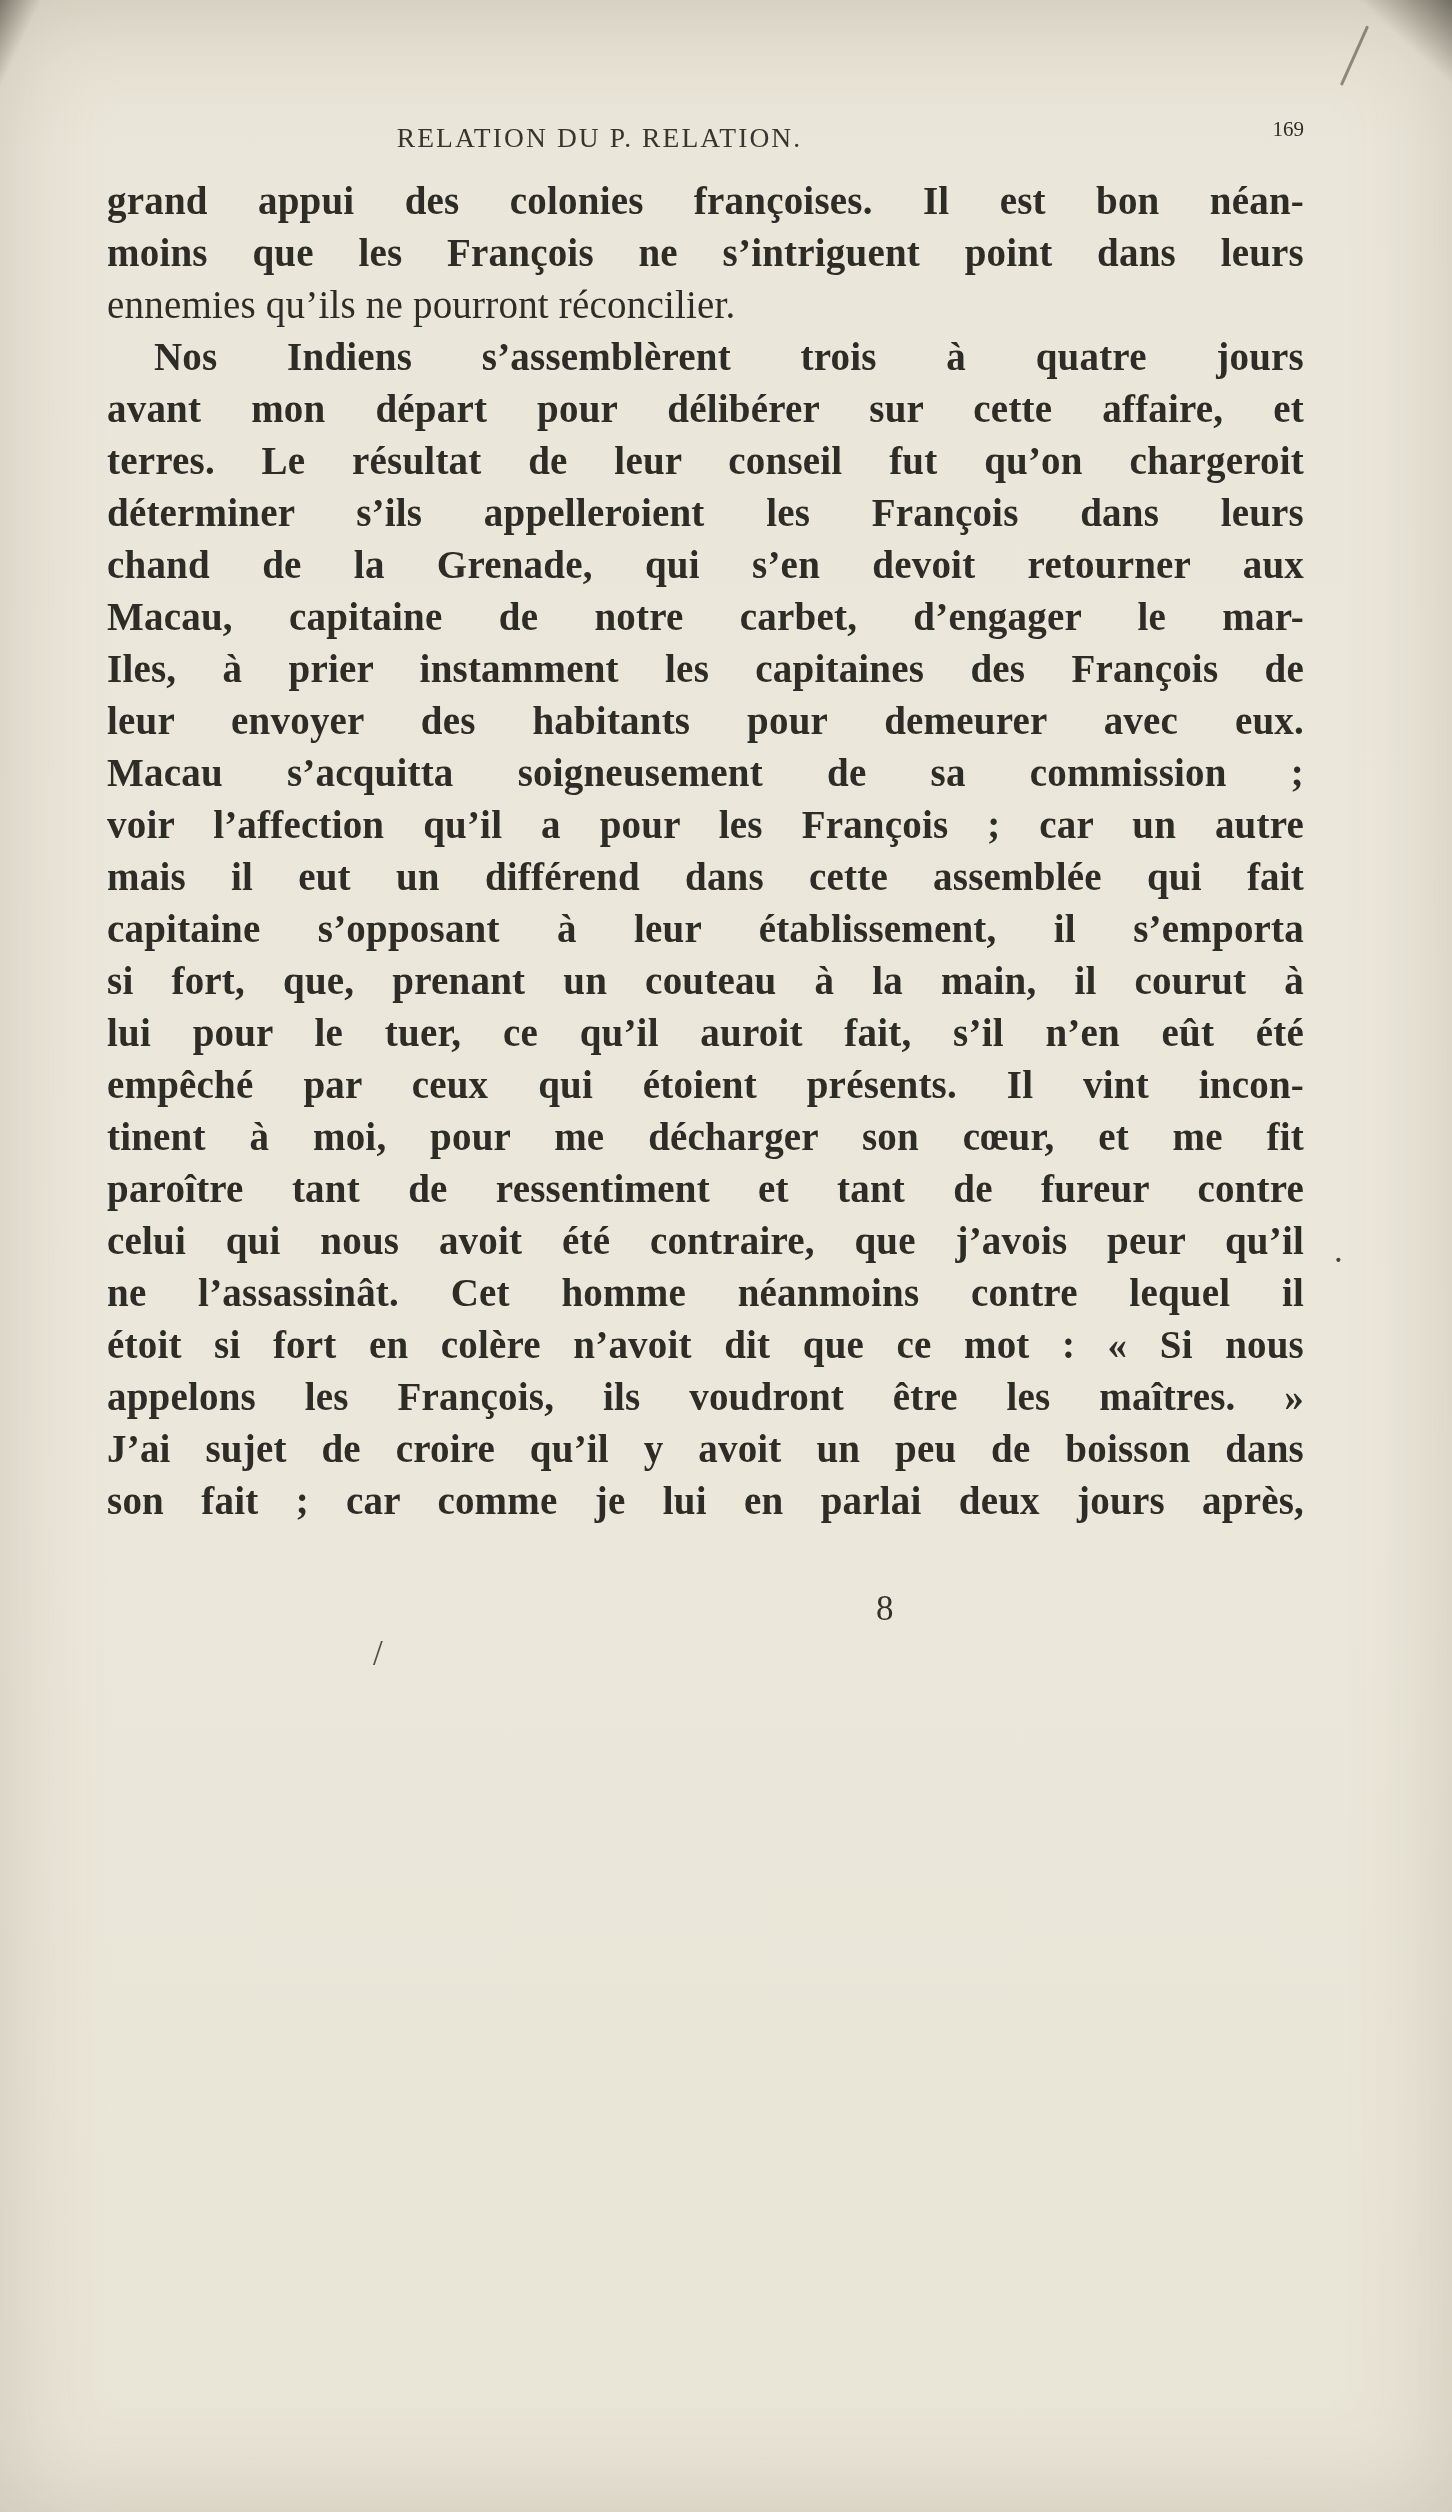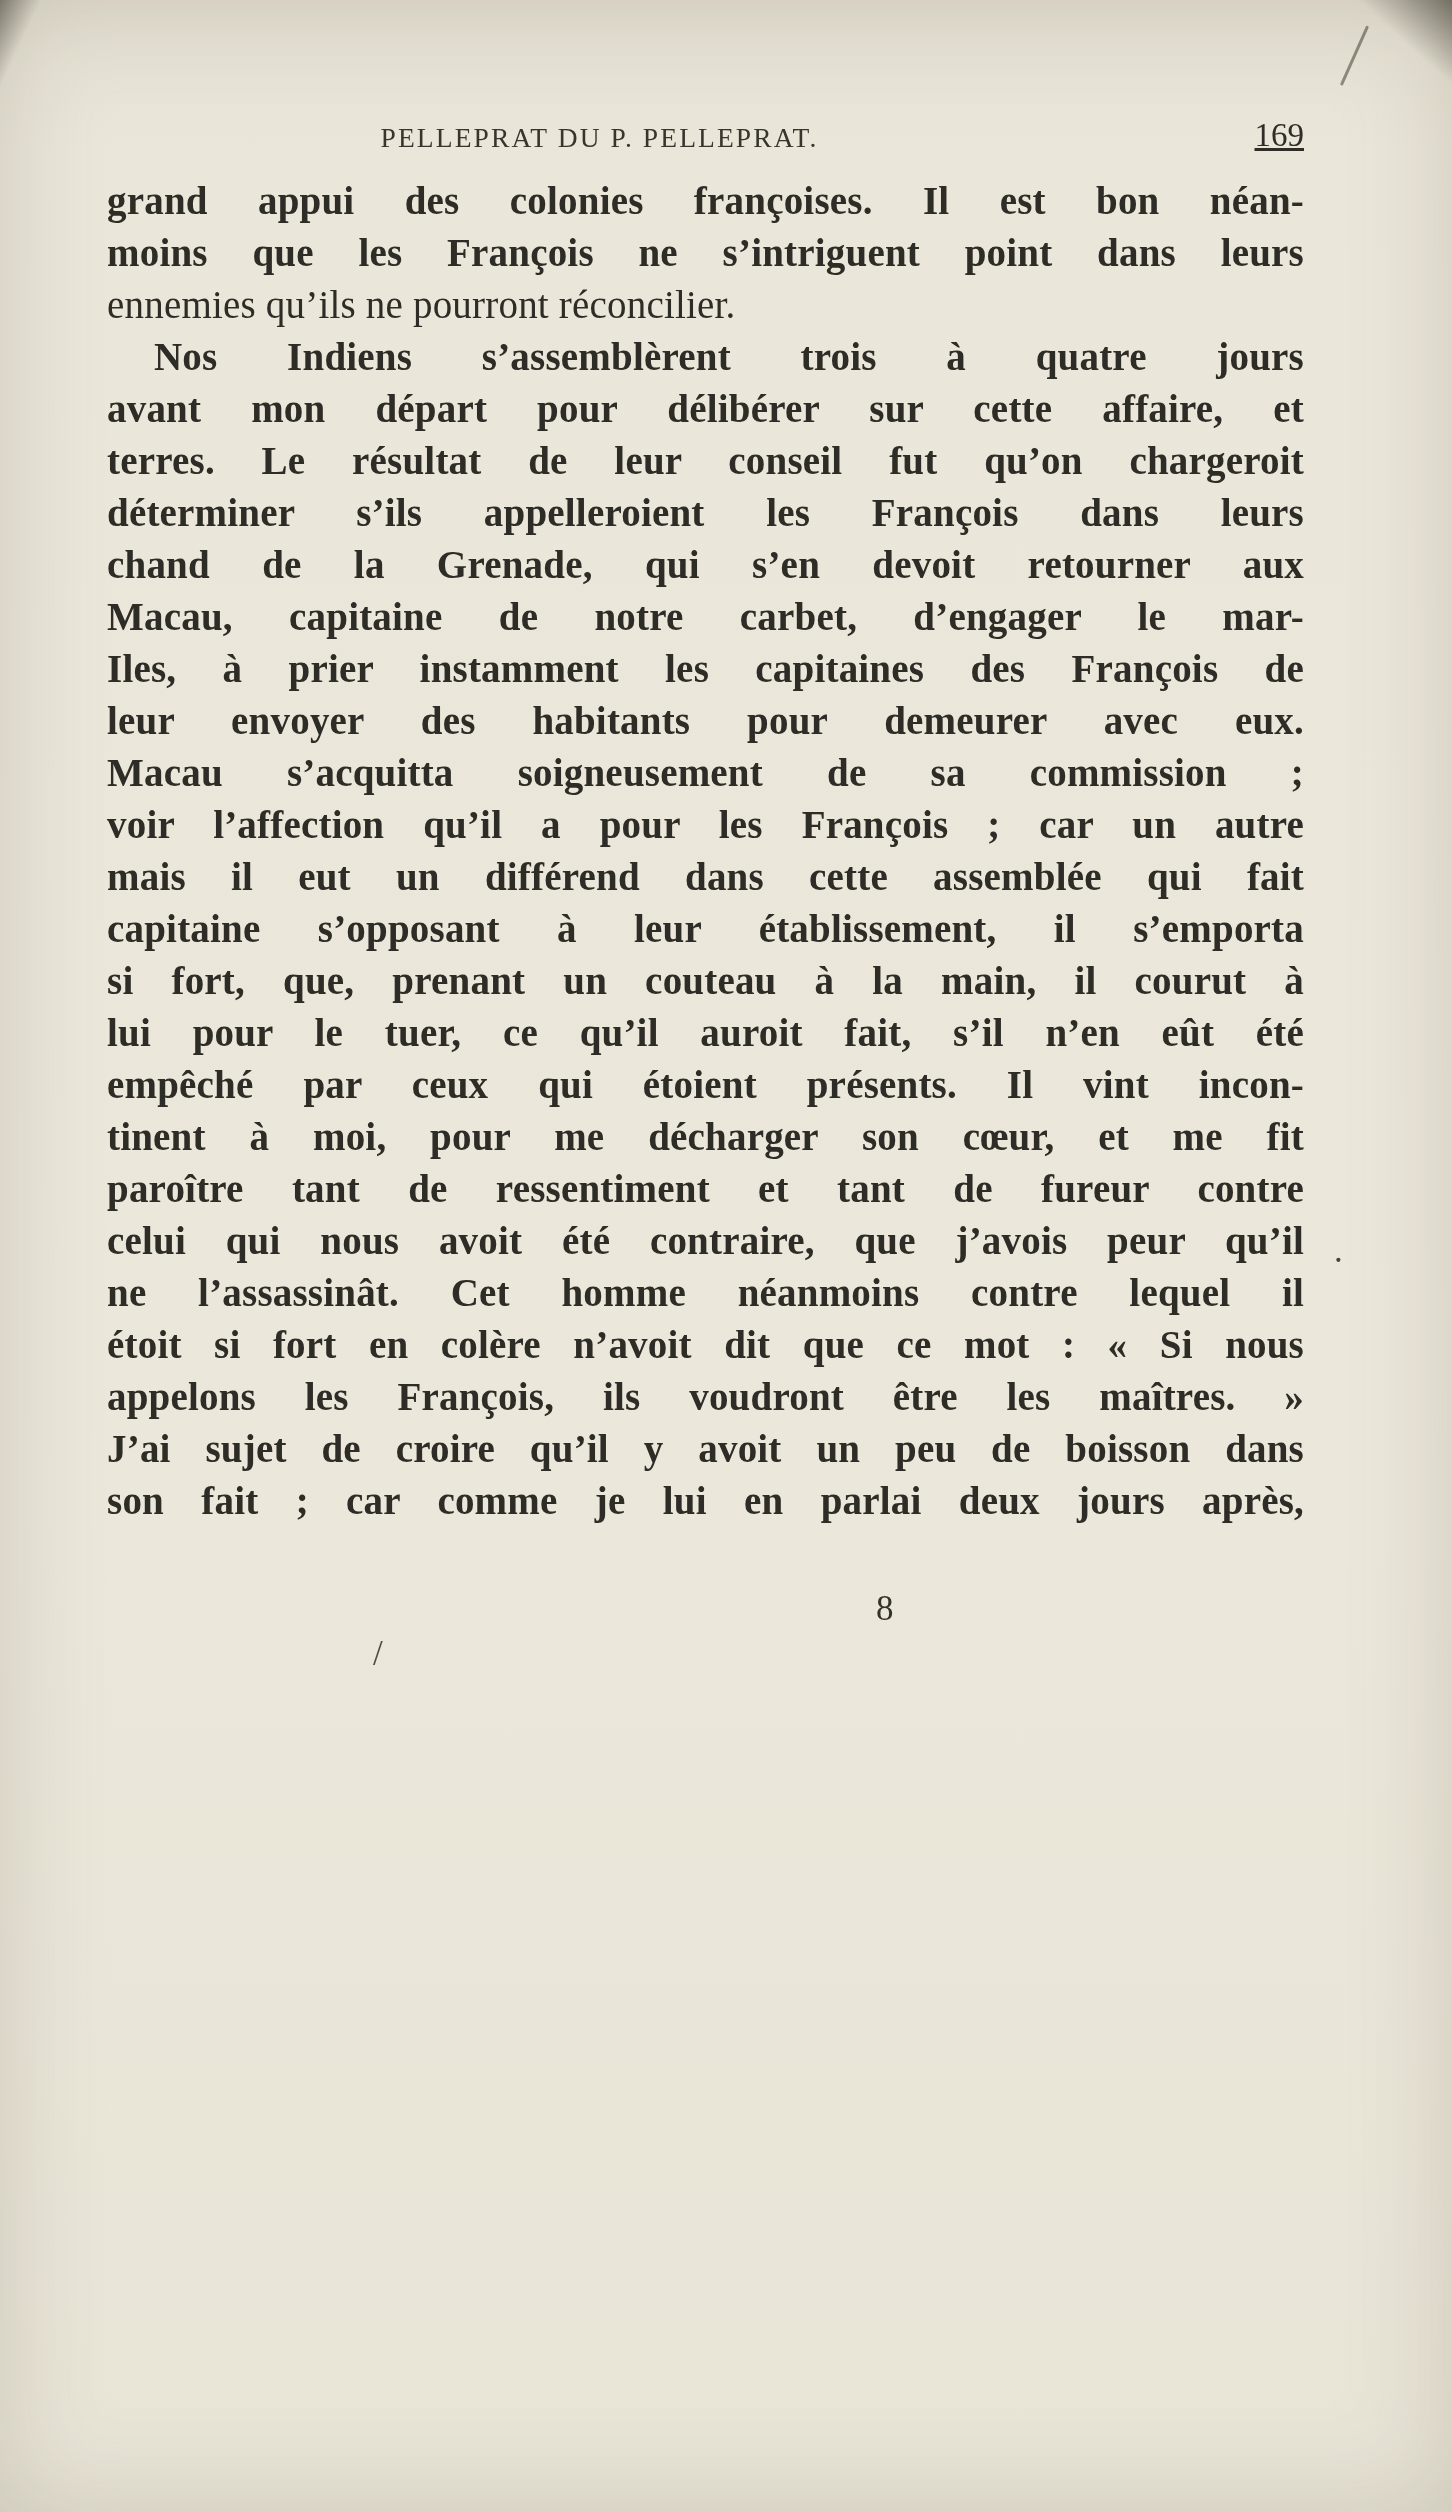--- a/index.html
+++ b/index.html
@@ -58,23 +58,22 @@
     padding-right: 212px;
     font-size: 27.5px;
     letter-spacing: 2.1px;
     color: #37352d;
     white-space: nowrap;
   }
   .page-number {
     position: absolute;
     right: 0;
     top: -5px;
-    font-size: 33px;
+    font-size: 21px;
     color: #2f2d27;
-    text-decoration: underline;
   }
   .body-text {
     margin-top: 0;
   }
   .line {
     font-size: 39px;
     line-height: 52px;
     letter-spacing: 0.2px;
     white-space: normal;
     color: #2e2c26;
@@ -118,21 +117,21 @@
 
 <div class="page">
 
   <div class="edge-tl"></div>
   <div class="edge-tr"></div>
   <div class="scratch-tr"></div>
 
   <div class="text-col">
 
     <div class="header">
-      <span class="running-title">PELLEPRAT DU P. PELLEPRAT.</span>
+      <span class="running-title">RELATION DU P. RELATION.</span>
       <span class="page-number">169</span>
     </div>
 
     <div class="body-text">
       <div class="line j">grand appui des colonies françoises. Il est bon néan-</div>
       <div class="line j">moins que les François ne s’intriguent point dans leurs</div>
       <div class="line pend">ennemies qu’ils ne pourront réconcilier.</div>
       <div class="line j indent">Nos Indiens s’assemblèrent trois à quatre jours</div>
       <div class="line j">avant mon départ pour délibérer sur cette affaire, et</div>
       <div class="line j">terres. Le résultat de leur conseil fut qu’on chargeroit</div>

